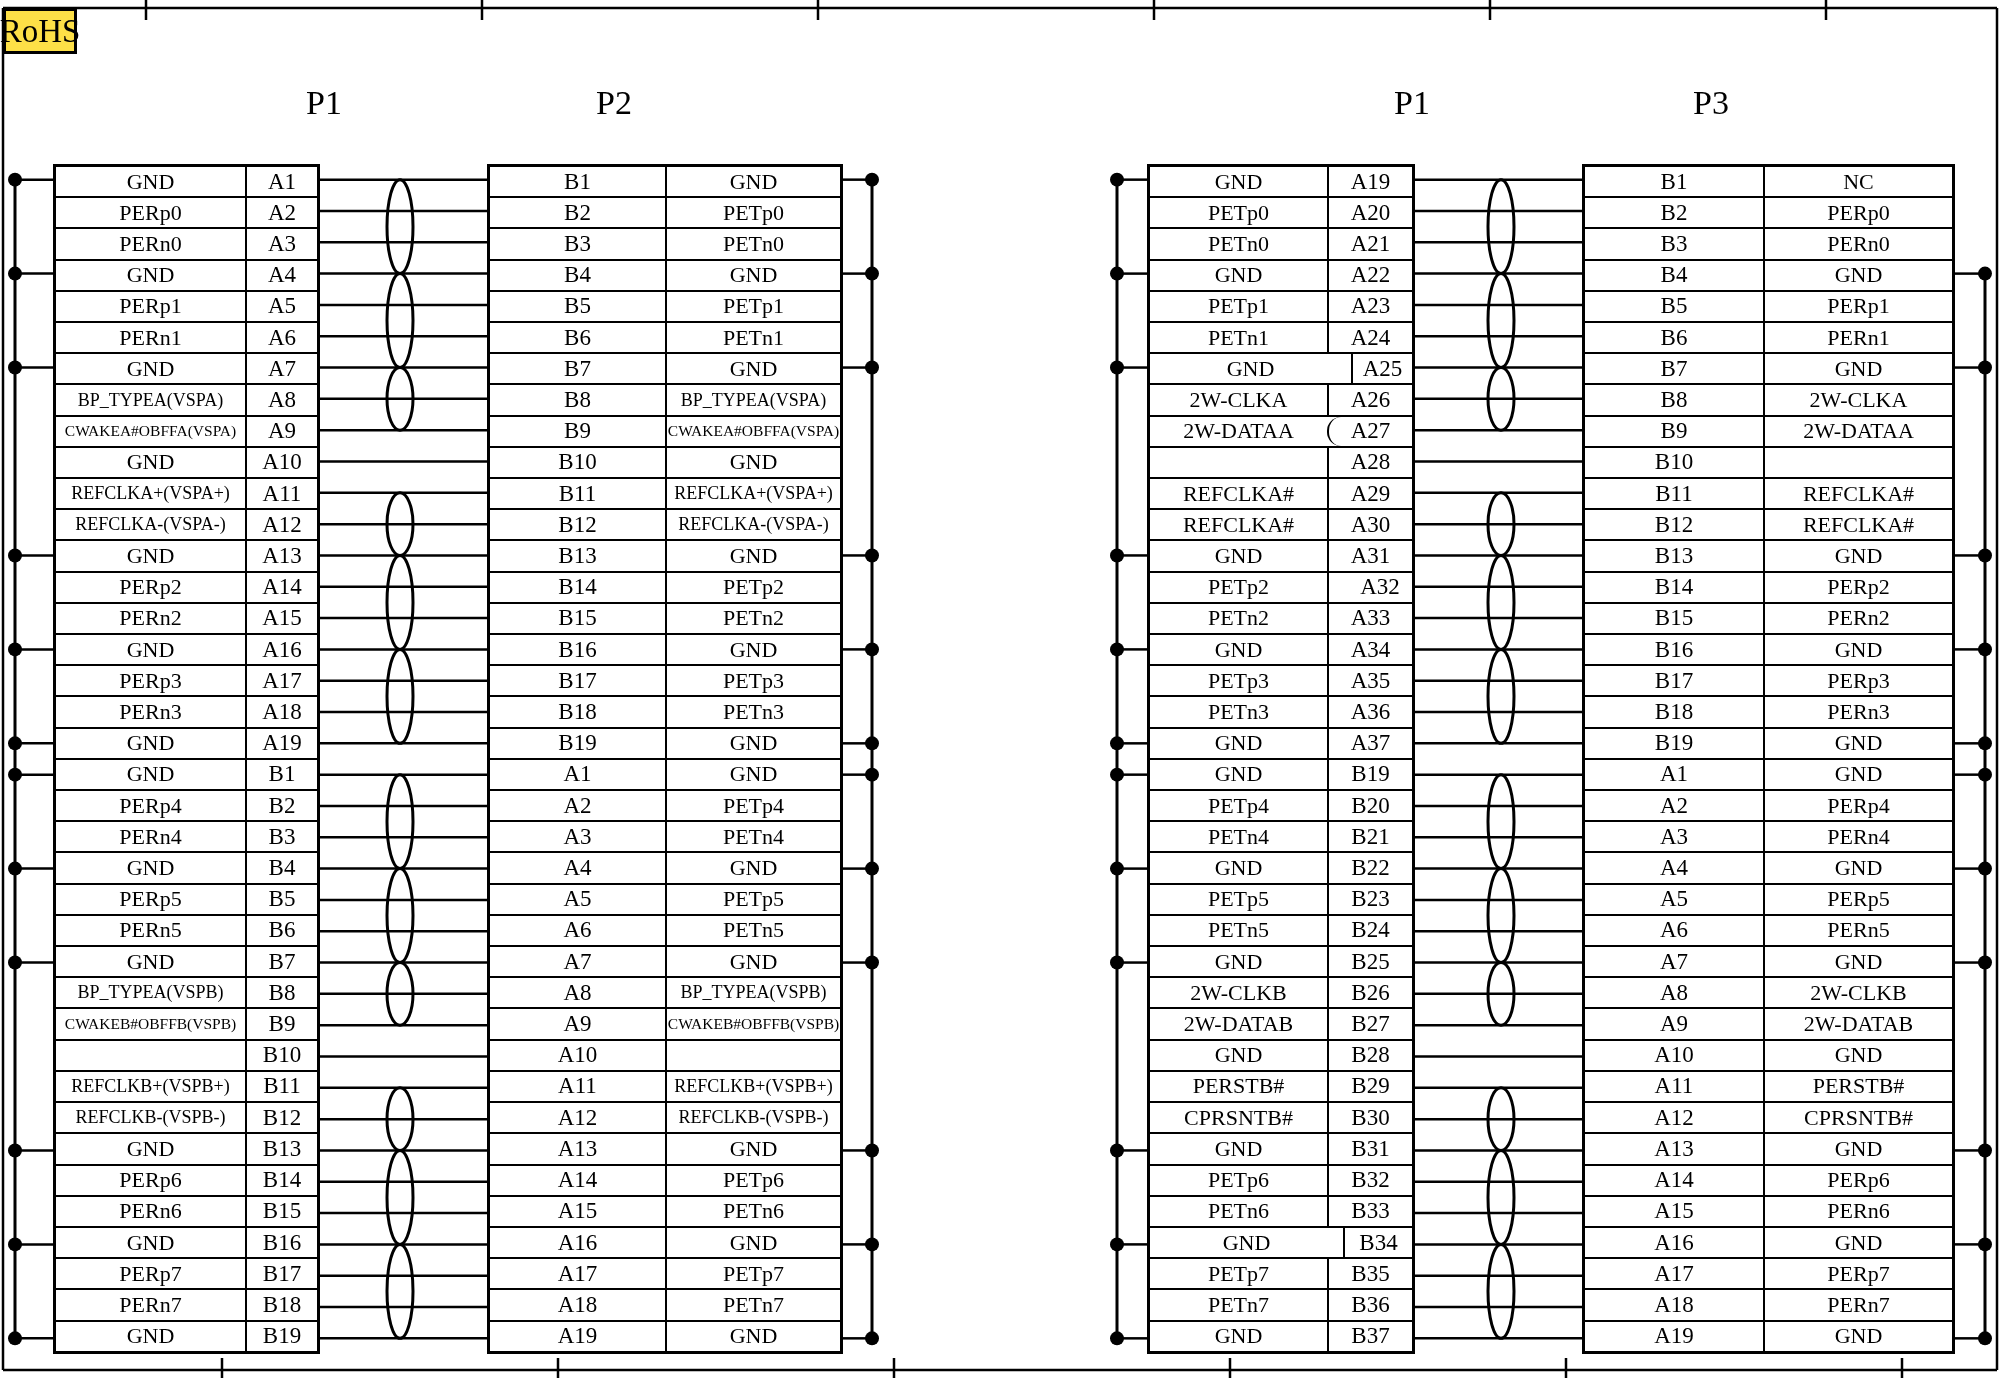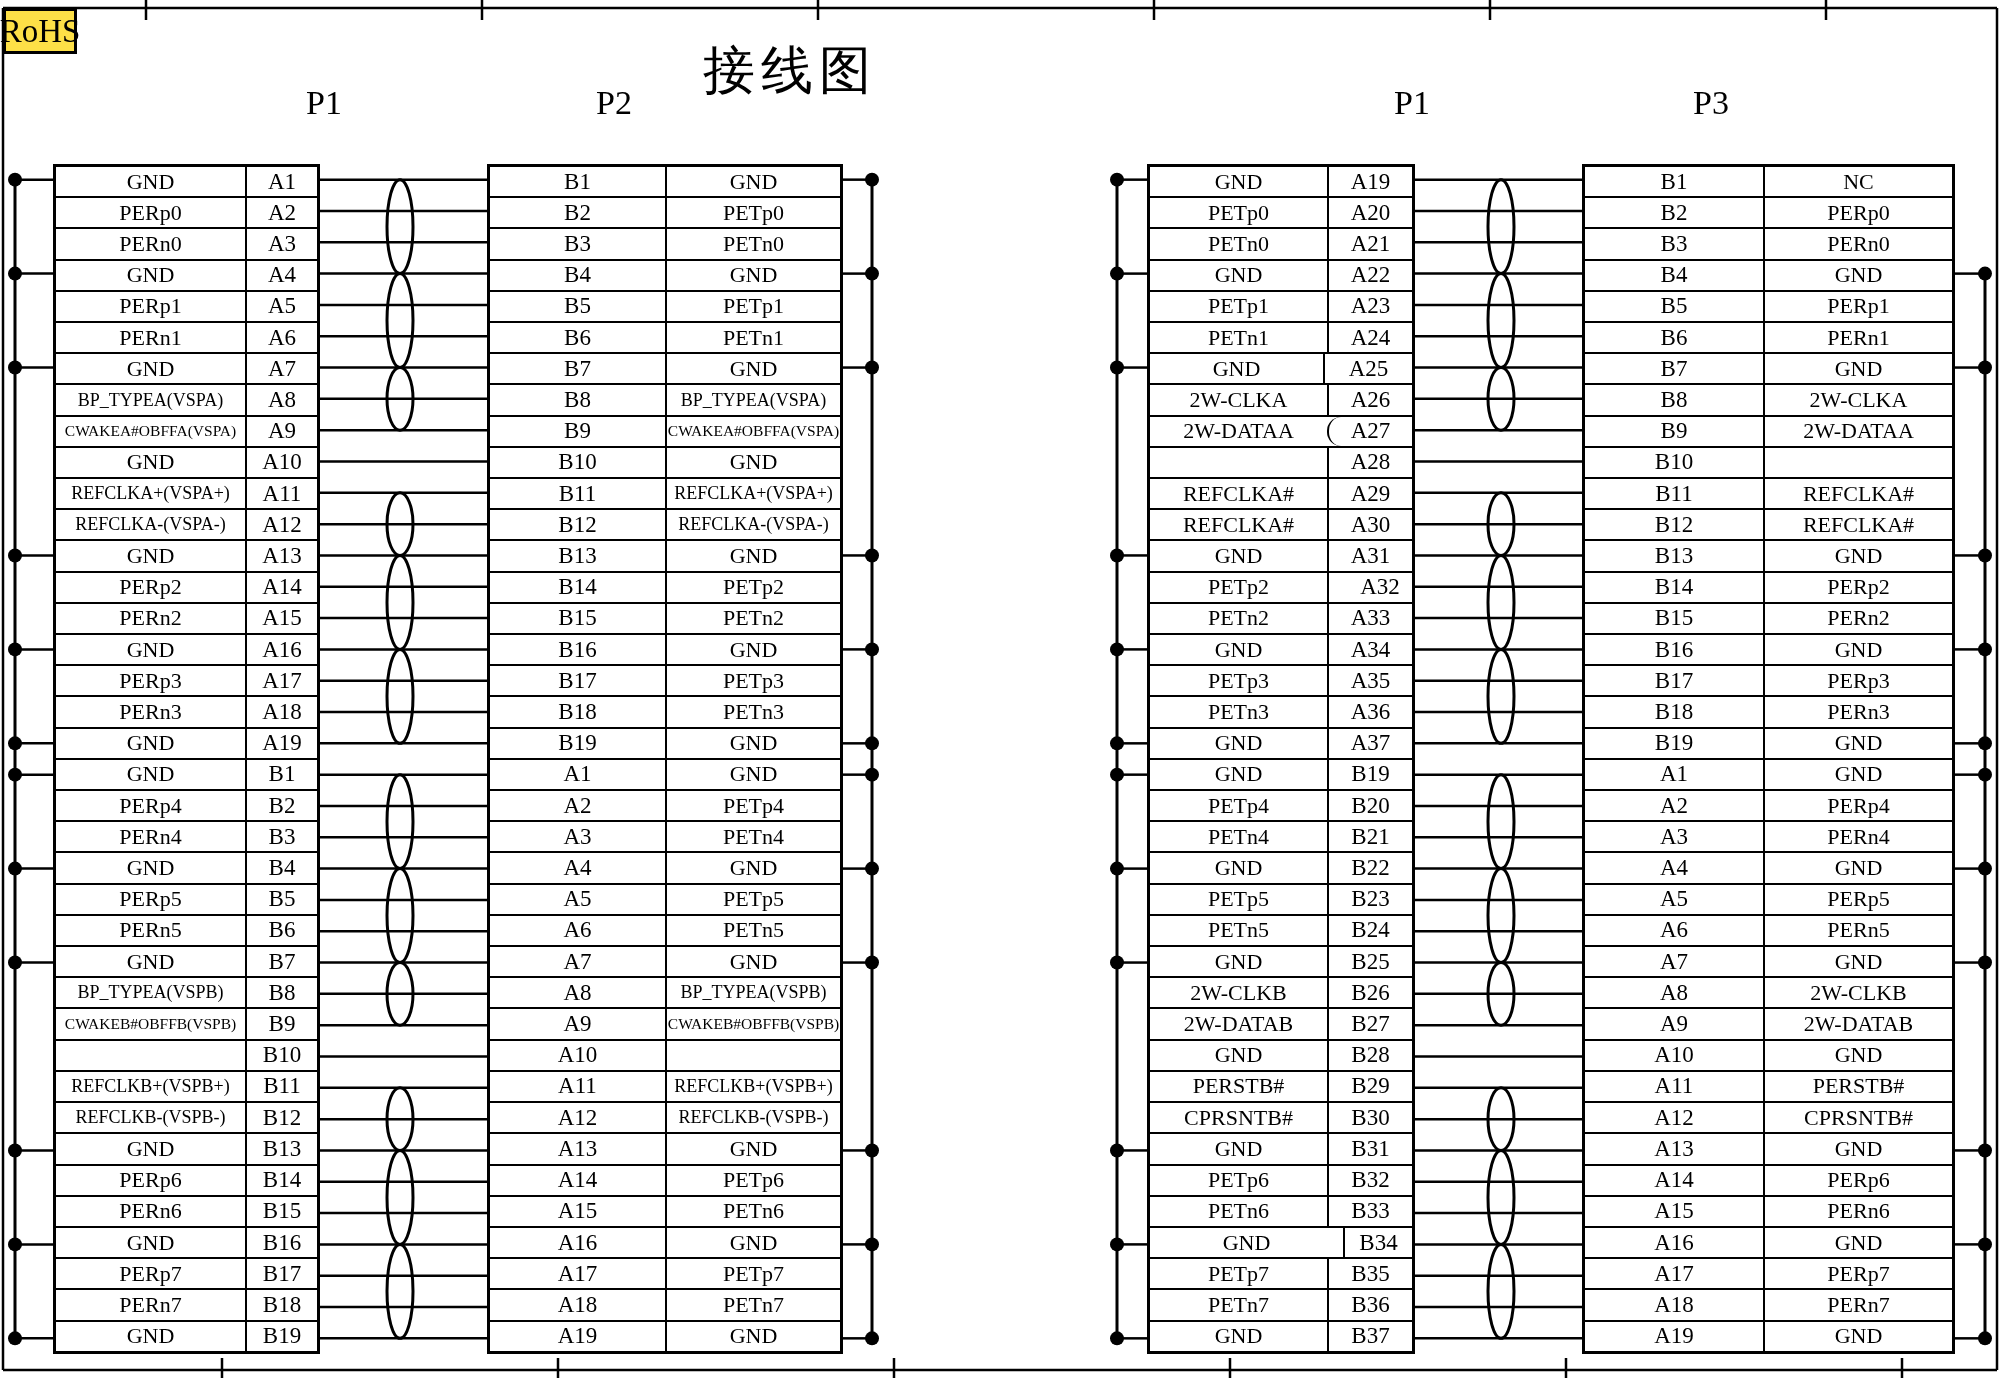--- a/index.html
+++ b/index.html
@@ -252,21 +252,20 @@
         <circle cx="1985" cy="1244.3947368421052" r="7" fill="#000"></circle>
         <line x1="1955" y1="1338.342105263158" x2="1985" y2="1338.342105263158" stroke="#000" stroke-width="2.5"></line>
         <circle cx="1985" cy="1338.342105263158" r="7" fill="#000"></circle>
       </g>
     </svg>
 
   <div class="rohs">
     <span>RoHS</span>
   </div>
 
-  <div class="title">接线图</div>
 
   <div class="conn-header" style="left:284px">P1</div>
   <div class="conn-header" style="left:574px">P2</div>
   <div class="conn-header" style="left:1372px">P1</div>
   <div class="conn-header" style="left:1671px">P3</div>
 
   <div id="tables">
       <div class="conn" style="left: 53px; width: 267px;">
         <div class="prow">
           <div class="pcell signal-cell grow">GND</div>
@@ -595,21 +594,21 @@
         <div class="prow">
           <div class="pcell signal-cell grow">PETp1</div>
           <div class="pcell pin-cell second" style="width: 85px;">A23</div>
         </div>
         <div class="prow">
           <div class="pcell signal-cell grow">PETn1</div>
           <div class="pcell pin-cell second" style="width: 85px;">A24</div>
         </div>
         <div class="prow">
           <div class="pcell signal-cell grow">GND</div>
-          <div class="pcell pin-cell second" style="width: 89px;">A25</div>
+          <div class="pcell pin-cell second" style="width: 61px;">A25</div>
         </div>
         <div class="prow">
           <div class="pcell signal-cell grow">2W-CLKA</div>
           <div class="pcell pin-cell second" style="width: 85px;">A26</div>
         </div>
         <div class="prow">
           <div class="pcell signal-cell grow">2W-DATAA</div>
           <div class="pcell pin-cell second" style="width: 85px; border-radius: 14px;">A27</div>
         </div>
         <div class="prow">

